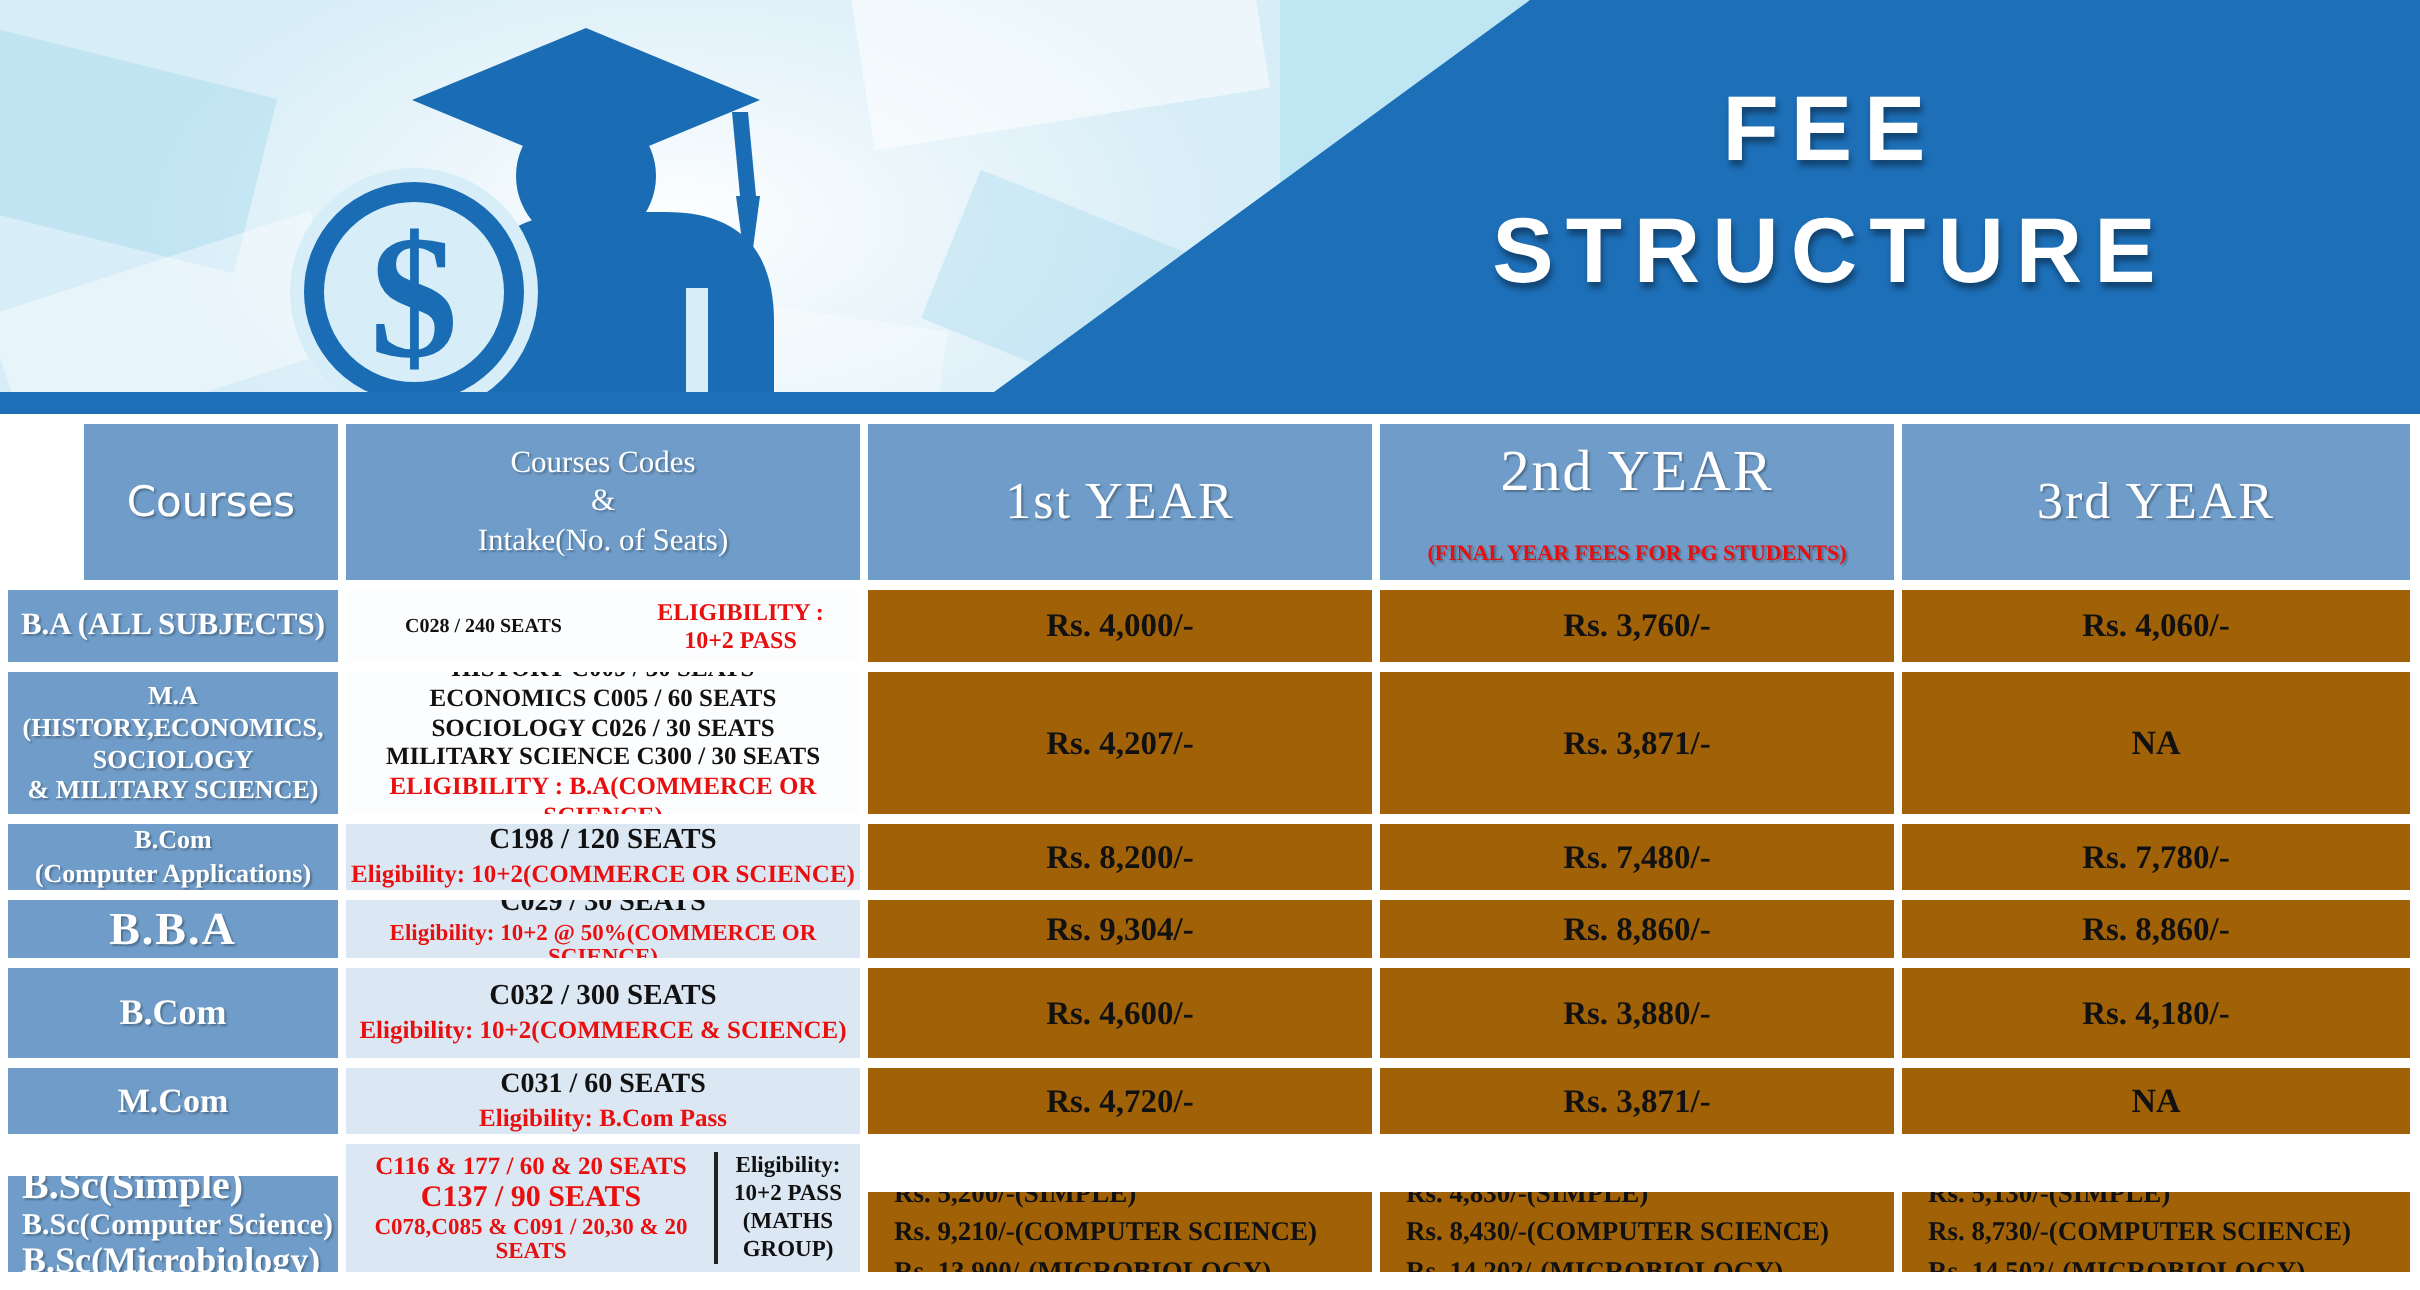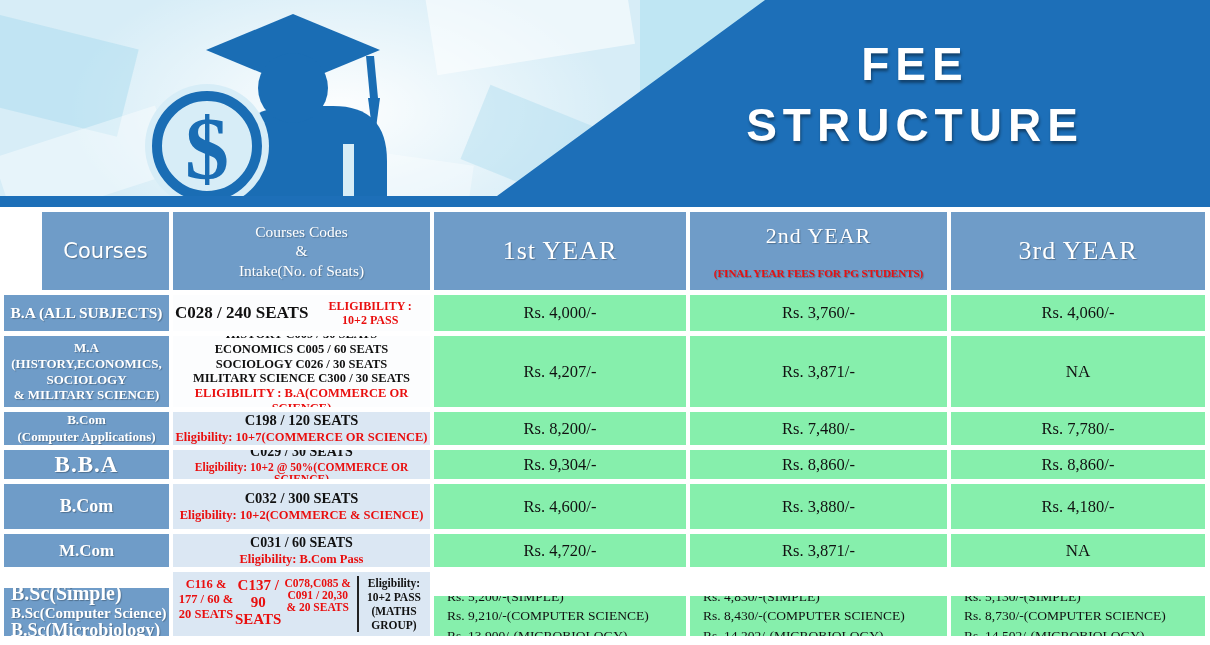--- a/index.html
+++ b/index.html
@@ -26,55 +26,55 @@
                 text-shadow:1px 3px 3px rgba(0,0,0,0.4);}
 
   
   .fee-table{position:absolute;left:4px;top:212px;display:grid;
              grid-template-columns:165px 257px 252px 257px 254px;
              grid-template-rows:78px 36px 71px 33px 29px 45px 33px 64px;
              gap:5px 4px;}
   .cell{display:flex;flex-direction:column;align-items:center;justify-content:center;
         text-align:center;overflow:hidden;}
   .hcell,.course{background:#6f9cc8;color:#ffffff;text-shadow:1px 1px 1px rgba(0,0,0,0.28);}
-  .feecell{background:#86efac;color:#111111;font-weight:normal;font-size:16.5px;}
+  .feecell{background:#a16207;color:#111111;font-weight:bold;font-size:16.5px;}
   .codes{background:#dbe7f3;color:#111111;}
   .codes.white{background:#fcfdfe;}
 
   .h-courses{font-family:"DejaVu Sans",sans-serif;font-size:21px;font-weight:400;margin-left:38px;}
   .h-codes{font-size:15.5px;line-height:1.25;}
   .h-year{font-size:26px;letter-spacing:1px;text-align:center;}
-  .h-year-sm{font-size:22px;letter-spacing:1px;}
+  .h-year-sm{font-size:29px;letter-spacing:1px;}
   .rednote{color:#e90f0f;font-weight:bold;font-size:11px;margin-top:18px;}
 
   .red{color:#e90f0f;font-weight:bold;}
   .blk{font-weight:bold;color:#111111;}
 
   .course-ba{font-size:15.5px;font-weight:bold;}
   .course-ma{font-size:13px;font-weight:bold;line-height:1.22;}
   .course-bcomca{font-size:13px;font-weight:bold;line-height:1.3;}
   .course-bba{font-size:23px;font-weight:bold;letter-spacing:1px;}
   .course-bcom{font-size:18px;font-weight:bold;}
   .course-mcom{font-size:17px;font-weight:bold;}
   .course-bsc{align-items:flex-start;text-align:left;padding-left:7px;font-weight:bold;line-height:1.08;margin-top:16px;}
   .bsc-l1{font-size:20px;}
   .bsc-l2{font-size:15px;}
   .bsc-l3{font-size:18px;}
 
   .row1-codes{flex-direction:row;}
-  .row1-code{flex:1.15;font-size:17px;}
+  .row1-code{flex:1.15;font-size:10px;}
   .row1-elig{flex:1;font-size:12px;line-height:1.2;}
   .ma-codes{font-size:12.5px;line-height:1.18;}
   .ma-elig{font-size:12.5px;}
   .code-main{font-size:14.5px;}
   .elig-line{font-size:12.5px;margin-top:1px;}
   .elig-line.sm{font-size:11.5px;}
 
   .bsc-codes{flex-direction:row;padding:0 2px;}
-  .bsc-red{flex:1;display:flex;justify-content:center;
+  .bsc-red{flex:1;display:flex;flex-direction:column;justify-content:center;
            padding:5px 0 5px 2px;height:100%;box-sizing:border-box;}
   .bsc-red .l1{font-size:12.5px;}
   .bsc-red .l2{font-size:15px;}
   .bsc-red .l3{font-size:11.5px;}
   .bsc-div{width:2px;background:#222222;height:86%;margin:auto 3px;}
   .bsc-elig{width:64px;font-size:11.5px;font-weight:bold;line-height:1.22;text-align:center;padding-right:2px;}
 
   .feecell.multi{align-items:flex-start;text-align:left;padding-left:13px;
                  font-size:13.5px;line-height:1.42;margin-top:24px;}
   .na{font-size:17px;}
@@ -158,21 +158,21 @@
     <div class="cell feecell">Rs.  4,207/-</div>
     <div class="cell feecell">Rs.  3,871/-</div>
     <div class="cell feecell na">NA</div>
 
     <div class="cell course course-bcomca">
       <div>B.Com</div>
       <div>(Computer Applications)</div>
     </div>
     <div class="cell codes">
       <div class="code-main blk">C198 / 120 SEATS</div>
-      <div class="elig-line red">Eligibility: 10+7(COMMERCE OR SCIENCE)</div>
+      <div class="elig-line red">Eligibility: 10+2(COMMERCE OR SCIENCE)</div>
     </div>
     <div class="cell feecell">Rs. 8,200/-</div>
     <div class="cell feecell">Rs. 7,480/-</div>
     <div class="cell feecell">Rs. 7,780/-</div>
 
     <div class="cell course course-bba">B.B.A</div>
     <div class="cell codes">
       <div class="code-main blk" style="font-size:14px;">C029 / 30 SEATS</div>
       <div class="elig-line sm red">Eligibility: 10+2 @ 50%(COMMERCE OR SCIENCE)</div>
     </div>

